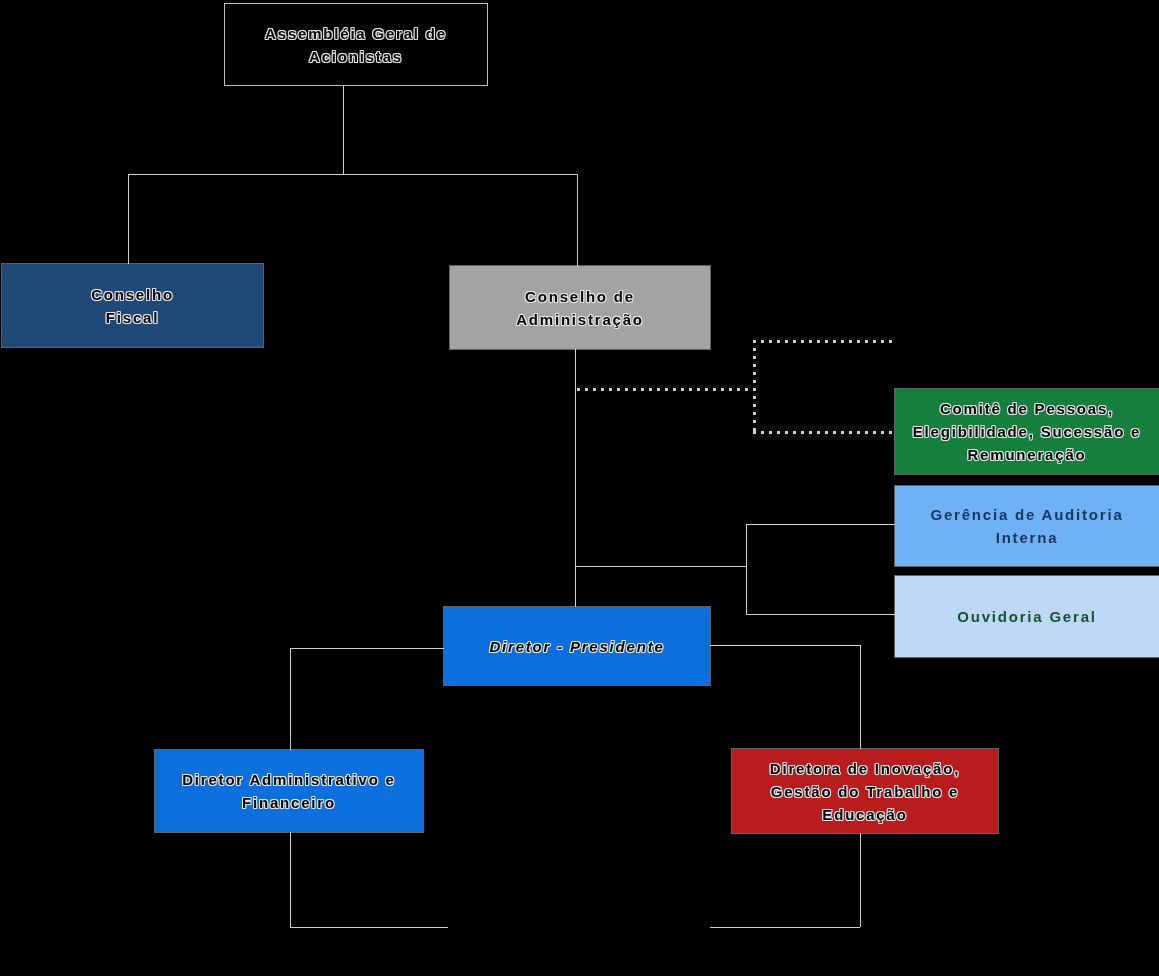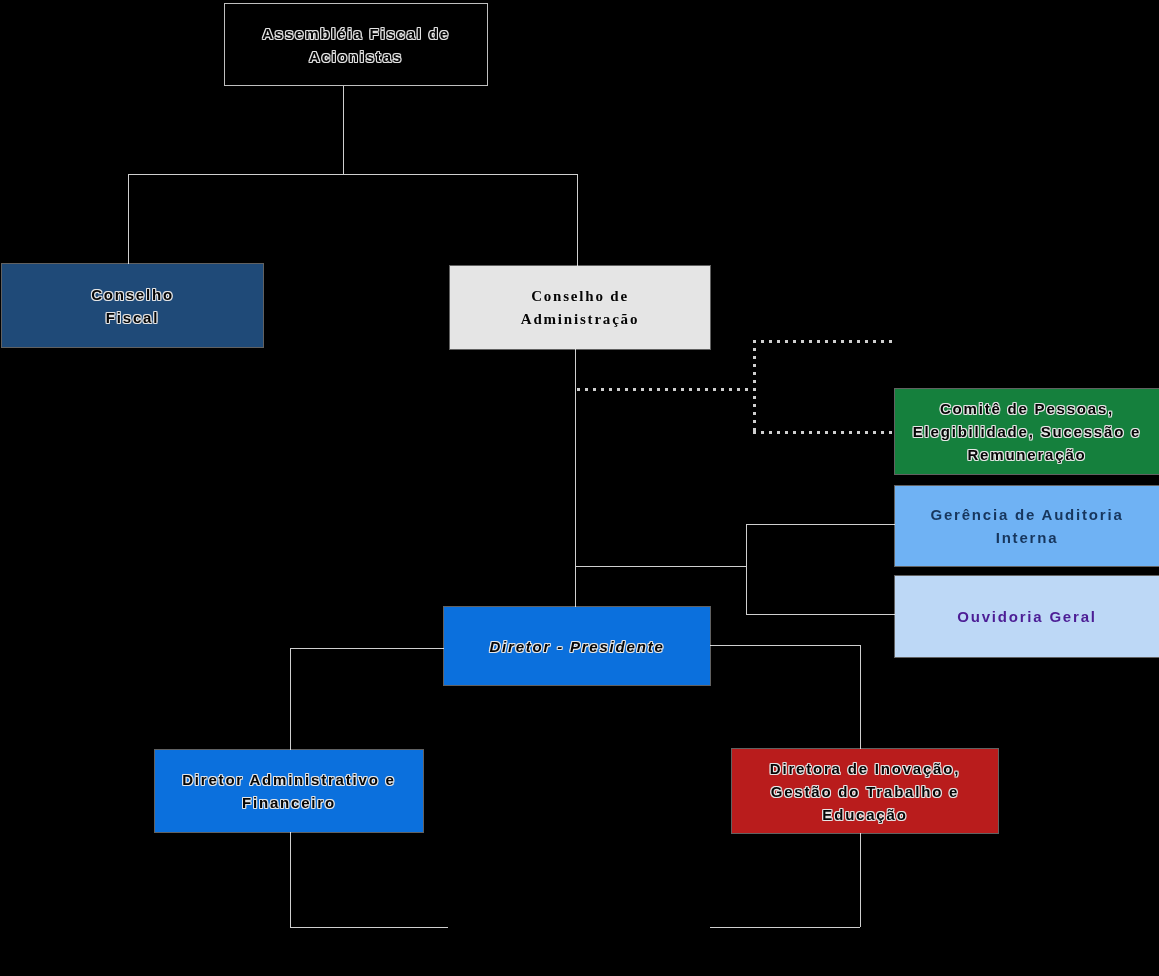--- a/index.html
+++ b/index.html
@@ -101,47 +101,47 @@
   <div class="ln h" id="e15"></div>
   <div class="ln v" id="e16"></div>
   <div class="ln h" id="e17"></div>
 
   <div class="dot h" id="d1"></div>
   <div class="dot v" id="d2"></div>
   <div class="dot h" id="d3"></div>
   <div class="dot h" id="d4"></div>
 
   <div class="node outline-box halo-text" id="n-assembleia">
-    <span>Assembléia Fiscal de
+    <span>Assembléia Geral de
 Acionistas</span>
   </div>
 
   <div class="node halo-text" id="n-fiscal" style="background-color: rgb(31, 74, 120);">
     <span>Conselho
 Fiscal</span>
   </div>
 
-  <div class="node halo-text" id="n-conselho-adm" style="background-color: #e5e5e5; font-family: Liberation Serif, serif;">
+  <div class="node halo-text" id="n-conselho-adm" style="background-color: #a3a3a3;">
     <span>Conselho de
 Administração</span>
   </div>
 
 
   <div class="node halo-text" id="n-comite-pessoas" style="background-color: #15803d;">
     <span>Comitê de Pessoas,
 Elegibilidade, Sucessão e
 Remuneração</span>
   </div>
 
   <div class="node solid-text" id="n-gerencia" style="background-color: rgb(111, 178, 244); color: rgb(23, 54, 93);">
     <span>Gerência de Auditoria
 Interna</span>
   </div>
 
-  <div class="node solid-text" id="n-ouvidoria" style="background-color: rgb(189, 216, 246); color: #4c1d95; align-items: center;">
+  <div class="node solid-text" id="n-ouvidoria" style="background-color: rgb(189, 216, 246); color: #14532d; align-items: center;">
     <span>Ouvidoria Geral</span>
   </div>
 
   <div class="node halo-text" id="n-presidente" style="background-color: rgb(11, 112, 221); font-style: italic;">
     <span>Diretor - Presidente</span>
   </div>
 
   <div class="node halo-text" id="n-dir-adm" style="background-color: rgb(11, 112, 221);">
     <span>Diretor Administrativo e
 Financeiro</span>

